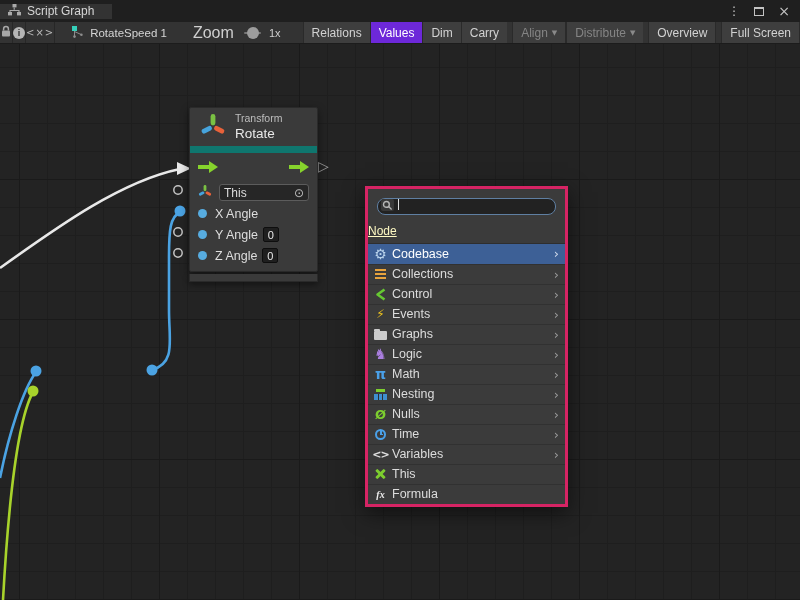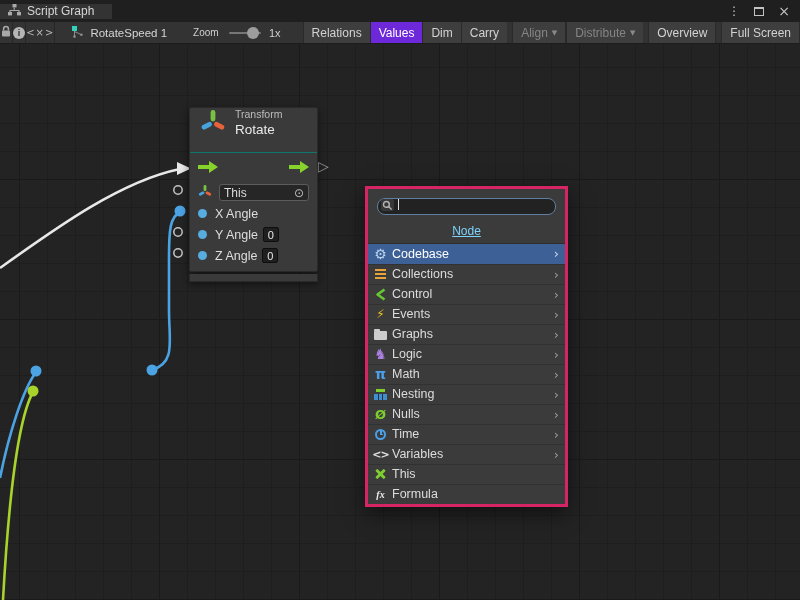--- a/index.html
+++ b/index.html
@@ -21,21 +21,21 @@
   .toolbar { position:absolute; left:0; top:22px; width:800px; height:22px; background:#333333;
              border-bottom:1px solid #1c1c1c; display:flex; align-items:stretch; color:#d2d2d2;
              font-size:12px; white-space:nowrap; }
   .tseg { display:flex; align-items:center; justify-content:center; border-right:1px solid #272727; }
   .tseg.lock { width:25px; }
   .tseg.info { width:29px; }
   .tseg.code { width:60px; color:#b9b9b9; font-size:10px; letter-spacing:1px; }
   .infocircle { width:12px; height:12px; border-radius:50%; background:#b5b5b5; color:#2b2b2b;
                 font-size:9px; font-weight:bold; display:flex; align-items:center; justify-content:center; }
   .crumb { display:flex; align-items:center; gap:6px; margin-left:16px; font-size:11.5px; color:#d5d5d5; }
-  .zoomlbl { margin-left:26px; align-self:center; font-size:10px; color:#cfcfcf; }
+  .zoomlbl { margin-left:26px; align-self:center; font-size:16px; color:#cfcfcf; }
   .slider { width:74px; height:2px; background:#767676; border-radius:1px; position:relative;
             align-self:center; margin:0 8px 0 10px; }
   .shandle { position:absolute; right:2px; top:-5px; width:12px; height:12px; border-radius:50%; background:#9d9d9d; }
   .zoomval { align-self:center; font-size:11px; color:#cfcfcf; margin-right:14px; }
   .tbtns { display:flex; align-items:stretch; margin-left:8px; }
   .tbtn { display:flex; align-items:center; gap:4px; padding:0 8px; background:#3e3e3e;
           border-left:1px solid #2a2a2a; }
   .tbtn:last-child { border-right:1px solid #2a2a2a;justify-content:center; }
   .tbtn.active { background:#6d28d9; color:#ffffff; }
   .tbtn.disabled { color:#858585; }
@@ -52,22 +52,22 @@
     background-size:140px 140px,140px 140px,28px 28px,28px 28px;
     background-position:-9px -5px,19px 0,-9px -5px,19px 0; }
   .wires { position:absolute; left:0; top:0; z-index:1; pointer-events:none; }
 
   
   .node { position:absolute; z-index:2; }
   .nbody { background:#3a3a3a; border:1px solid #2a2a2a; border-radius:2px;
            box-shadow:0 3px 9px rgba(0,0,0,.45); }
   .nfoot { height:8px; background:#3a3a3a; border:1px solid #2a2a2a; border-top:none; margin-top:2px;
            box-shadow:0 3px 6px rgba(0,0,0,.4); }
-  .nhead { display:flex; gap:9px; padding:0 10px; height:45px;
-           border-bottom:1px solid #0f766e; }
+  .nhead { display:flex; align-items:center; gap:9px; padding:0 10px; height:45px;
+           border-bottom:7px solid #0f766e; }
   .ncat { font-size:10.5px; color:#bdbdbd; line-height:1.3; }
   .ntitle { font-size:13.5px; color:#e9e9e9; line-height:1.2; }
   .flowrow { height:29px; display:flex; align-items:center; justify-content:space-between;
              padding:0 8px; }
   .prow { height:21px; display:flex; align-items:center; padding:0 8px; }
   .dot { width:9px; height:9px; border-radius:50%; background:#57ace0; margin-right:8px; flex:0 0 9px; }
   .gdot { width:7px; height:7px; border-radius:50%; background:#bcbcbc; flex:0 0 7px; }
   .plabel { font-size:12.5px; color:#dedede; }
   .vfield { margin-left:5px; width:16px; height:15px; background:#1f1f1f; border:1px solid #0e0e0e;
             border-radius:2px; color:#e8e8e8; font-size:11px; display:flex; align-items:center;
@@ -80,21 +80,21 @@
 
   
   .finder { position:absolute; left:365px; top:142px; width:203px; z-index:6; background:#3b3b3b;
             border:3px solid #d62464; box-shadow:0 6px 20px rgba(0,0,0,.55); }
   .searchwrap { padding:7px 9px 4px 9px; position:relative; }
   .searchinput { width:100%; height:17px; background:#222222; border:1px solid #5f7fa2;
                  border-radius:8px; color:#dddddd; font-size:12px; padding:0 6px 0 22px; outline:none; }
   .mag { position:absolute; left:13px; top:10px; width:13px; height:12px; background:#383838;
          border-radius:2px; display:flex; align-items:center; justify-content:center; }
   .tcaret { position:absolute; left:30px; top:10px; width:1px; height:11px; background:#e0e0e0; }
-  .fheader { height:25px; line-height:25px; text-align:center; color:#7dd3fc; font-size:12px;
+  .fheader { height:25px; line-height:25px; color:#fef9c3; font-size:12px;
              border-bottom:1px solid #2e2e2e;text-decoration:underline; }
   .frow { height:20px; display:flex; align-items:center; padding:0 6px 0 4px; border-top:1px solid rgba(0,0,0,.16); }
   .frow:first-child { border-top:none; }
   .frow.selected { background:#3d6096; }
   .frow.selected .flabel { color:#ffffff; }
   .flabel { font-size:12.5px; color:#dcdcdc; }
   .fchev { margin-left:auto; color:#9a9a9a; font-size:13px; line-height:1; }
   .frow.selected .fchev { color:#cfd9ea; }
   .fi { width:17px; height:16px; display:flex; align-items:center; justify-content:center;
         margin-right:3px; flex:0 0 17px; }

